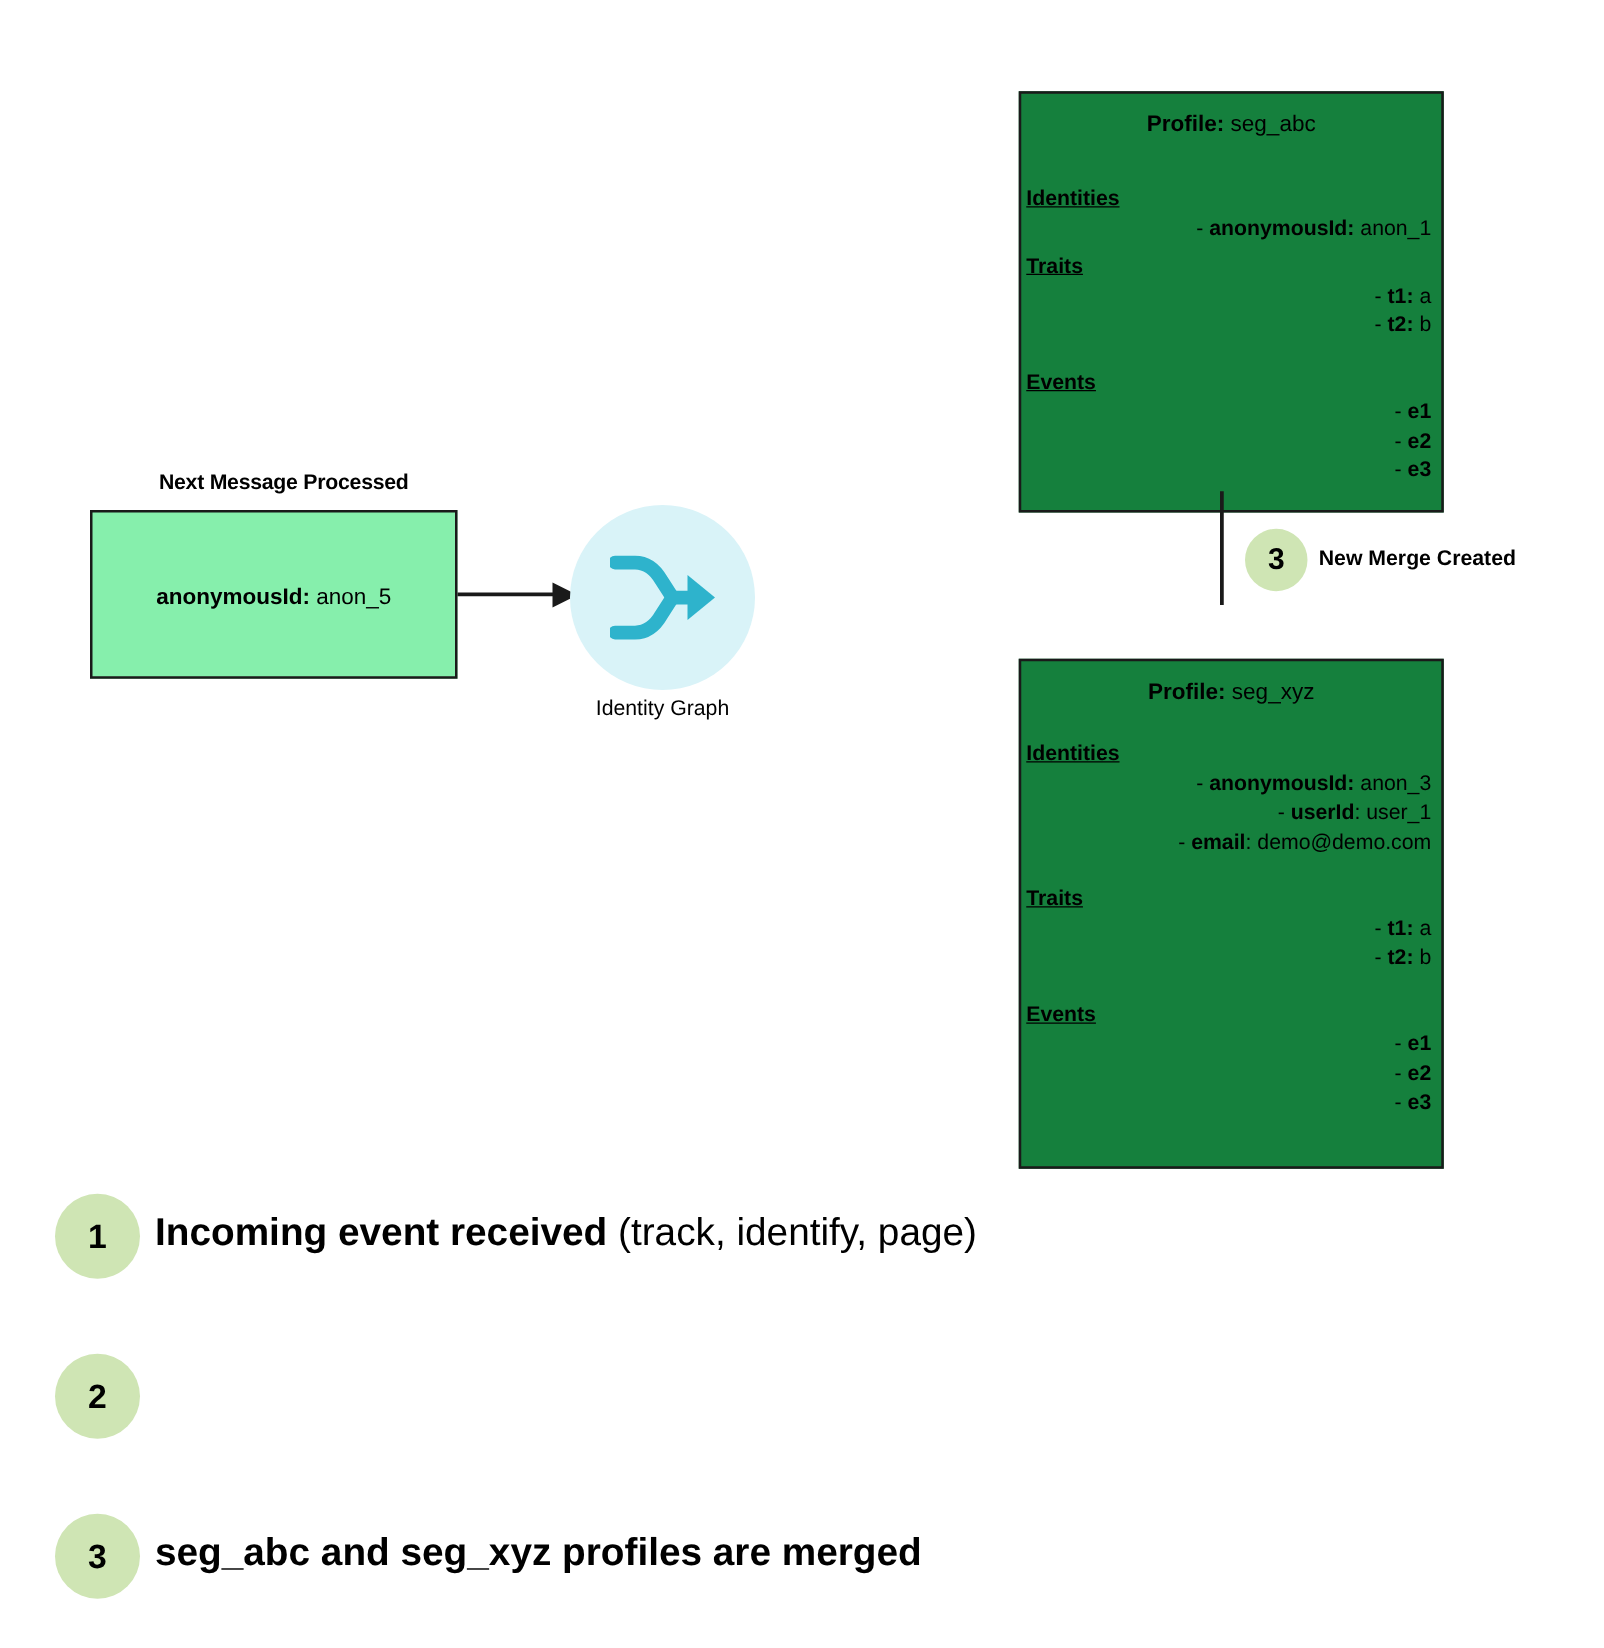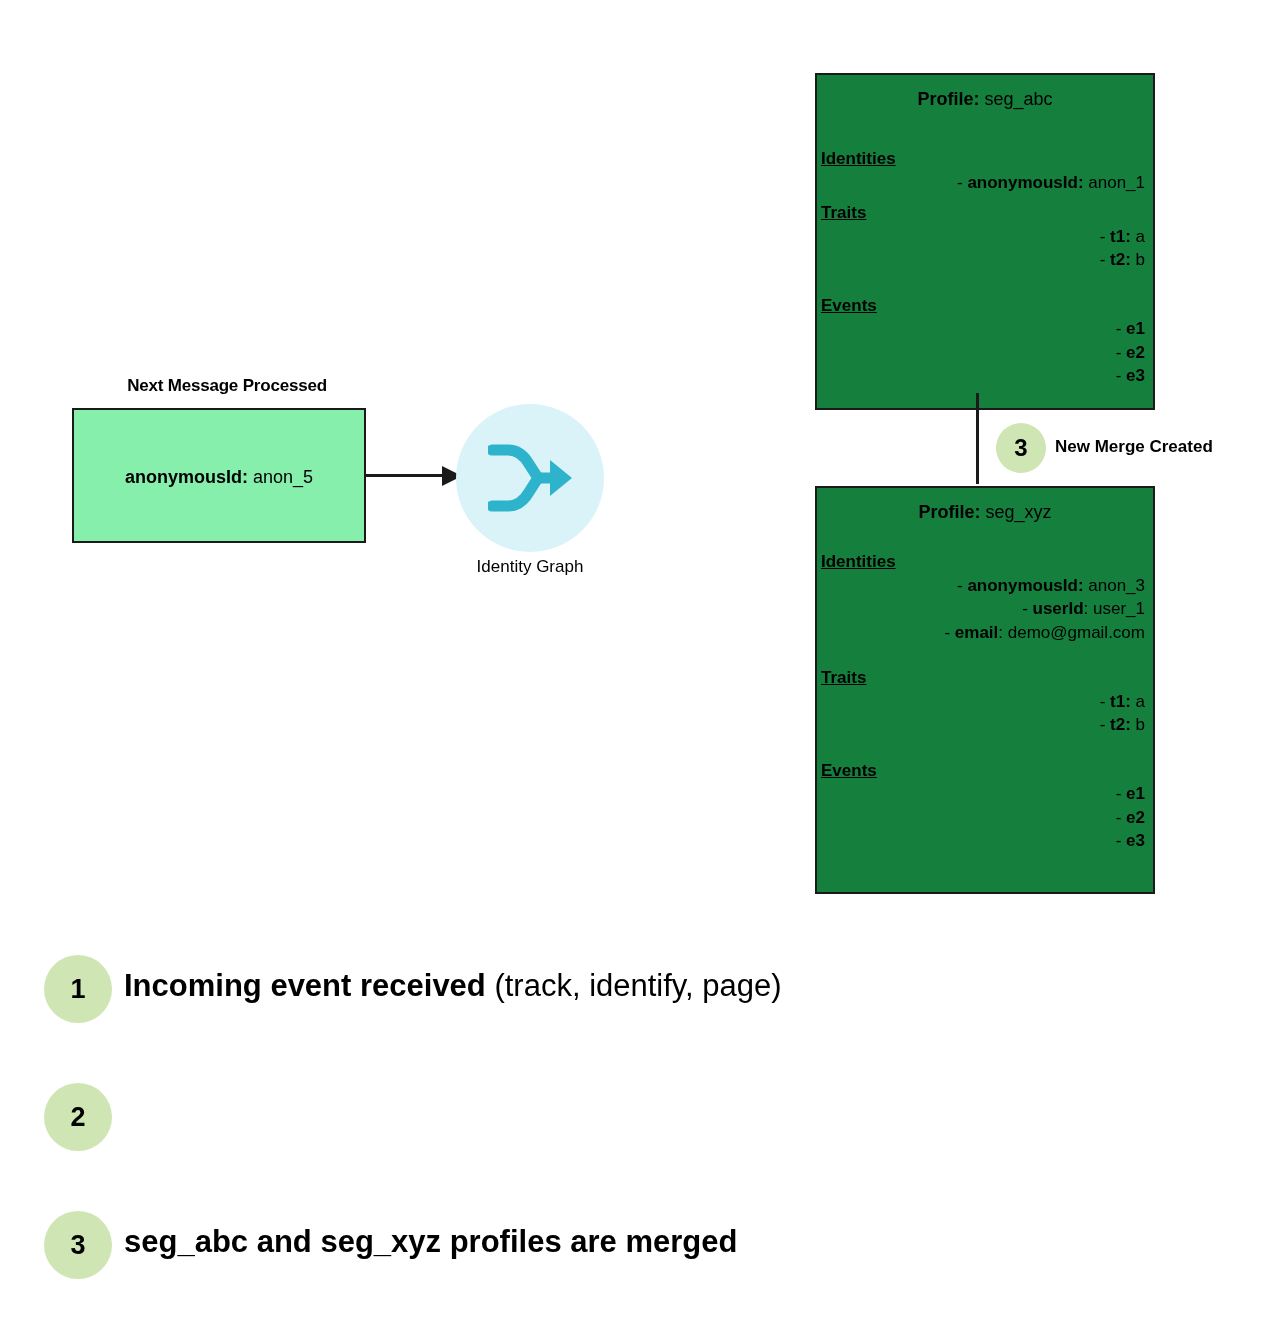--- a/index.html
+++ b/index.html
@@ -99,21 +99,21 @@
 
   
   .profile-box {
     position: absolute;
     border: 2px solid #1a1a1a;
     background: #15803d;
     box-sizing: border-box;
     margin-top: 16px;
   }
   #profile-top  { left: 815px; top: 57px;  width: 340px; height: 337px; }
-  #profile-bot  { left: 815px; top: 470px; width: 340px; height: 408px; }
+  #profile-bot  { left: 815px; top: 511px; width: 340px; height: 408px; }
 
   .profile-head {
     position: absolute;
     left: 0;
     top: 14px;
     width: 100%;
     text-align: center;
     font-size: 18px;
   }
   .profile-head b { font-weight: bold; }
@@ -284,21 +284,21 @@
 
   <div class="profile-box" id="profile-bot">
     <div class="profile-head">
       <b>Profile:</b><span> seg_xyz</span>
     </div>
     <div class="profile-body">
       <span class="sect-head">Identities</span>
       <span class="sect-list">
         <span class="sect-item"><span> - </span><b>anonymousId:</b><span> anon_3</span></span>
         <span class="sect-item"><span> - </span><b>userId</b><span>: user_1</span></span>
-        <span class="sect-item"><span> - </span><b>email</b><span>: demo@gmail.com</span></span>
+        <span class="sect-item"><span> - </span><b>email</b><span>: demo@demo.com</span></span>
       </span>
       <span class="gap-lg" style="display:block"></span>
       <span class="sect-head">Traits</span>
       <span class="sect-list">
         <span class="sect-item"><span> - </span><b>t1:</b><span> a</span></span>
         <span class="sect-item"><span> - </span><b>t2:</b><span> b</span></span>
       </span>
       <span class="gap-lg" style="display:block"></span>
       <span class="sect-head">Events</span>
       <span class="sect-list">

